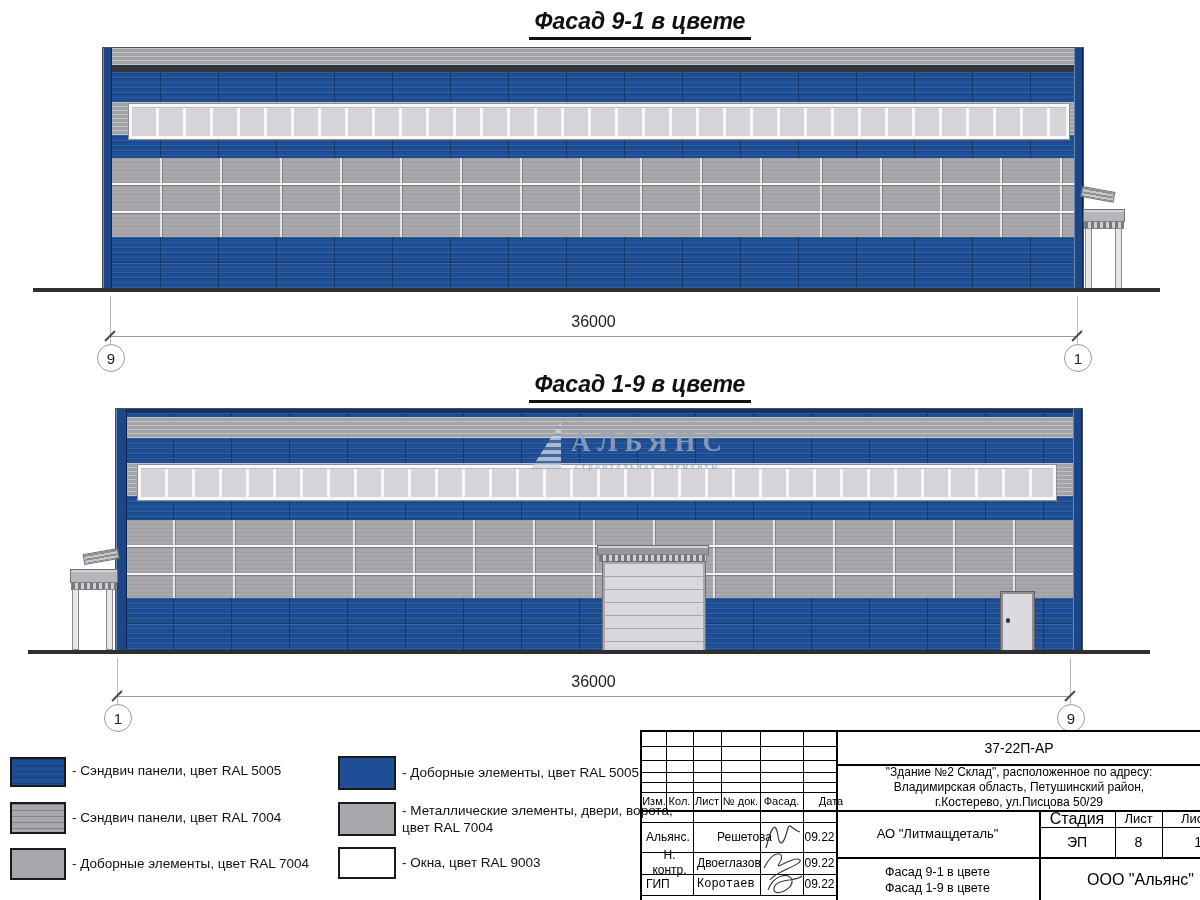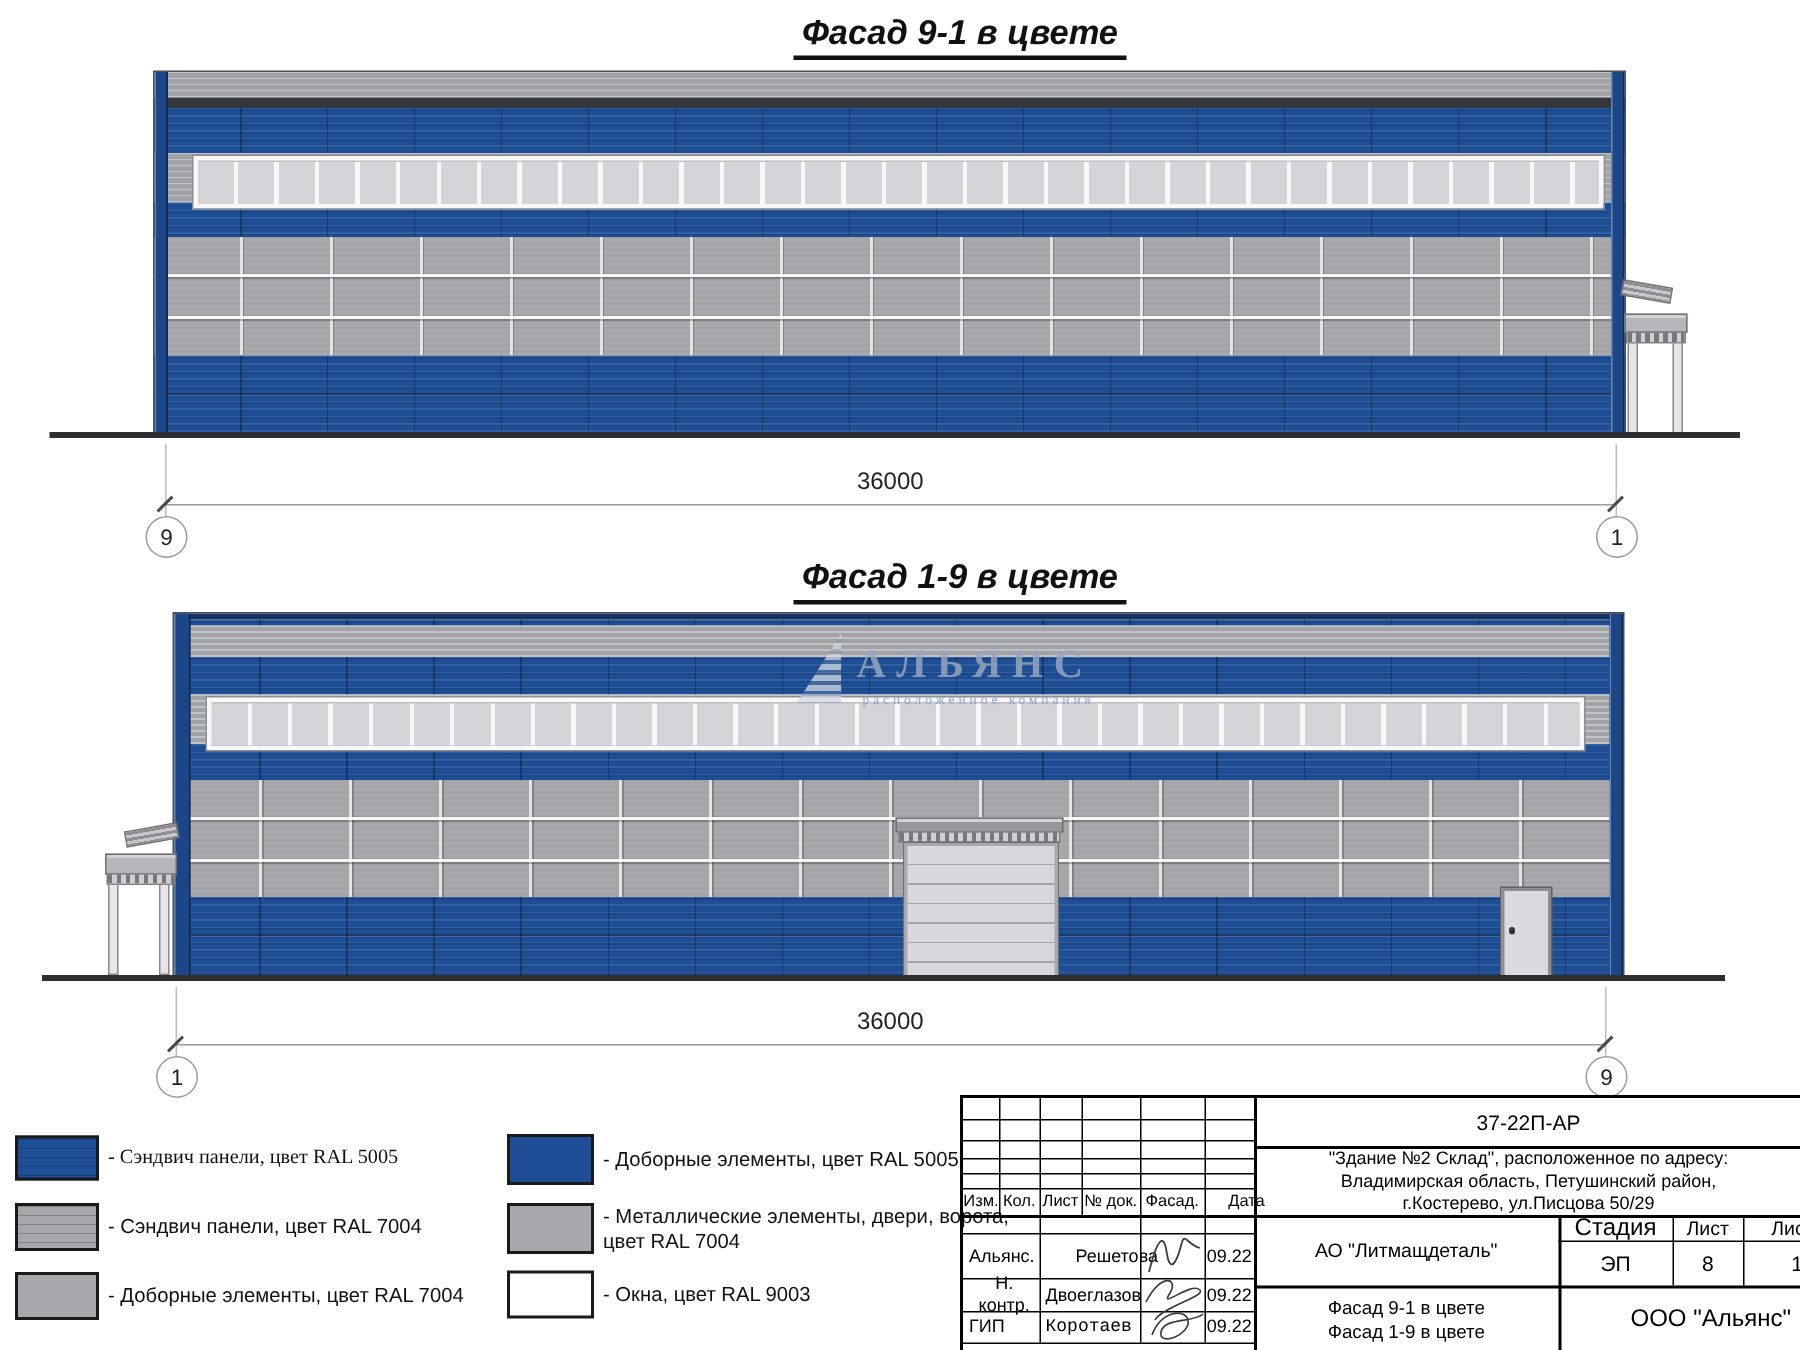--- a/index.html
+++ b/index.html
@@ -137,21 +137,21 @@
     <div class="band gray-rows" style="top:111px;height:78px;"></div>
     <div class="band blue-rows" style="top:189px;height:52px;"></div>
     <div class="winframe" style="left:22px;top:56px;width:912px;height:29px;"></div>
     <div class="corner" style="left:0;width:11px;"></div>
     <div class="corner" style="right:0;width:9px;"></div>
   </div>
 
   <div class="wm" style="left:525px;top:420px;width:210px;height:56px;">
     <div class="wm-sail"></div>
     <div class="wm-name">АЛЬЯНС</div>
-    <div class="wm-sub">расположенное компания</div>
+    <div class="wm-sub">строительная элементы</div>
   </div>
 
   <div class="slope" style="left:82px;top:548px;width:34px;transform:rotate(-10deg);transform-origin:right top;"></div>
   <div class="slab" style="left:70px;top:569px;width:46px;height:12px;"></div>
   <div class="dentil" style="left:71px;top:582px;width:44px;height:6px;"></div>
   <div class="pcol" style="left:72px;top:589px;height:59px;"></div>
   <div class="pcol" style="left:106px;top:589px;height:59px;"></div>
 
   <div class="slab" style="left:597px;top:545px;width:110px;height:8px;background:#98989c;"></div>
   <div class="dentil" style="left:599px;top:554px;width:106px;height:6px;"></div>
@@ -169,21 +169,21 @@
   <div class="dimtext" style="left:117px;width:953px;top:673px;">36000</div>
   <div class="axis" style="left:104px;top:704px;">
       <span>1</span>
     </div>
   <div class="axis" style="left:1057px;top:704px;">
       <span>9</span>
     </div>
 
   <div>
     <div class="swatch sw-blue sw-lines" style="left:10px;top:757px;width:52px;height:26px;"></div>
-    <div class="leg-label" style="left:72px;top:762px;font-family:Liberation Serif, serif;">- Сэндвич панели, цвет RAL 5005</div>
+    <div class="leg-label" style="left:72px;top:762px;">- Сэндвич панели, цвет RAL 5005</div>
 
     <div class="swatch sw-gray sw-lines" style="left:10px;top:802px;width:52px;height:28px;"></div>
     <div class="leg-label" style="left:72px;top:809px;">- Сэндвич панели, цвет RAL 7004</div>
 
     <div class="swatch sw-gray" style="left:10px;top:848px;width:52px;height:28px;"></div>
     <div class="leg-label" style="left:72px;top:855px;">- Доборные элементы, цвет RAL 7004</div>
 
     <div class="swatch sw-blue" style="left:338px;top:756px;width:54px;height:30px;"></div>
     <div class="leg-label" style="left:402px;top:764px;">- Доборные элементы, цвет RAL 5005</div>
 

